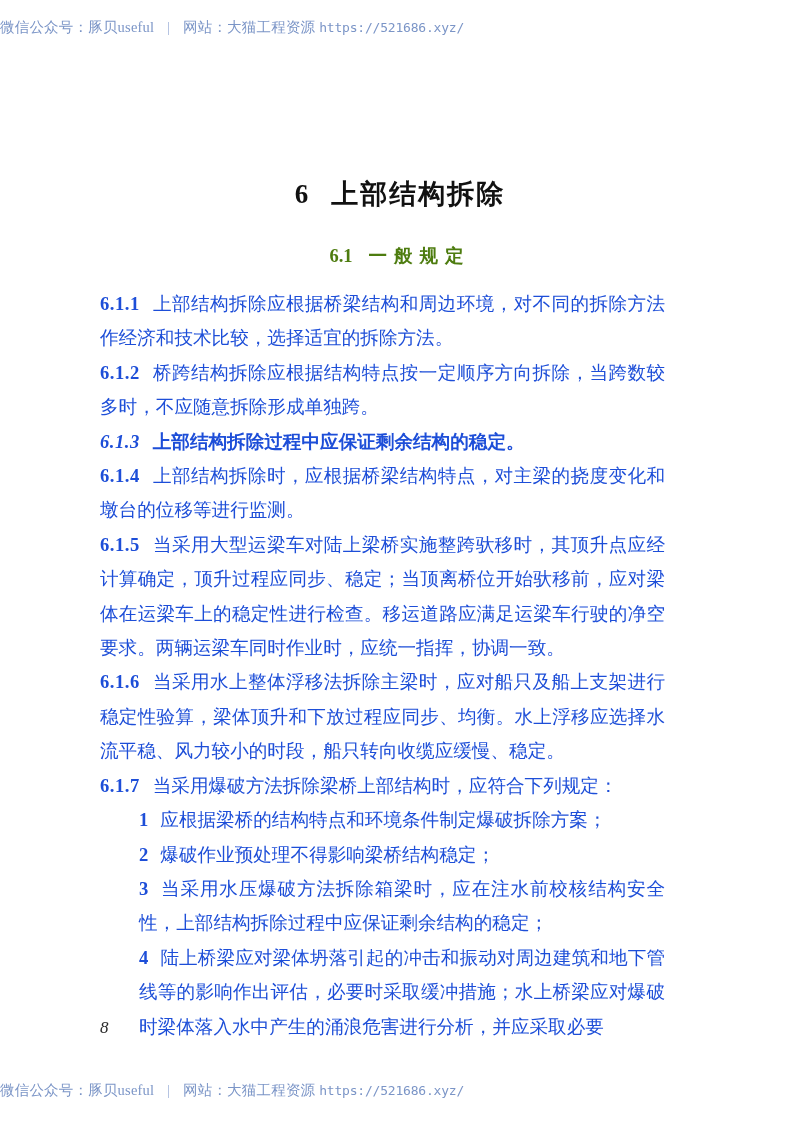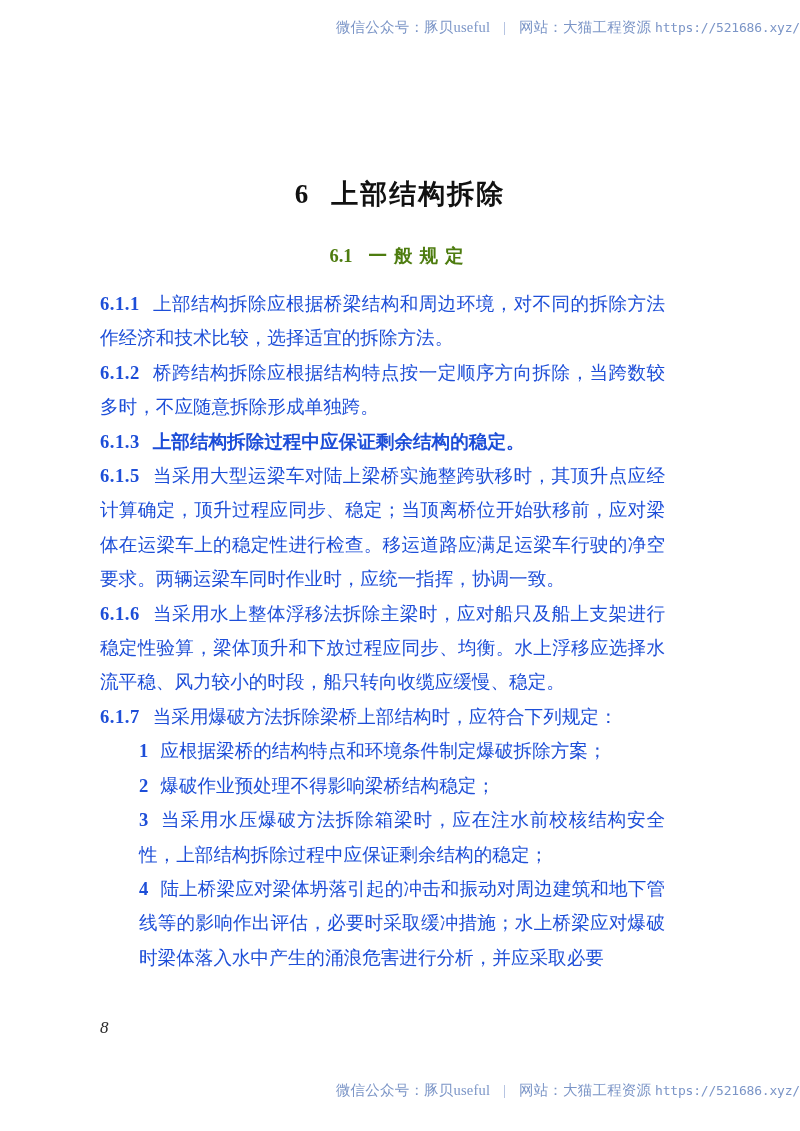--- a/index.html
+++ b/index.html
@@ -14,21 +14,21 @@
     font-family: "Liberation Serif", "DejaVu Serif", serif;
     color: #1a1a1a;
     overflow: hidden;
   }
 
   
   .watermark {
     position: absolute;
     left: 0;
     width: 800px;
-    text-align: right;
+    text-align: left;
     color: #7b95c7;
     font-size: 14.5px;
     white-space: nowrap;
     letter-spacing: 0.2px;
   }
   .watermark-top { top: 18px; }
   .watermark-bottom { top: 1081px; }
   .watermark .wm-label { font-family: "Liberation Serif", "DejaVu Serif", serif; }
   .watermark .wm-mono {
     font-family: "DejaVu Sans Mono", "Liberation Mono", monospace;
@@ -99,21 +99,21 @@
     margin: 0;
     text-indent: 0;
   }
   .clause .cnum {
     font-weight: bold;
     letter-spacing: 0.5px;
     margin-right: 13px;
     font-family: "Liberation Serif", "DejaVu Serif", serif;
   }
   .clause.bold-all { font-weight: bold; }
-  .clause.bold-all .cnum { margin-right: 13px; }
+  .clause.bold-all .cnum { margin-right: 13px; font-style: italic; }
 
   .item {
     margin: 0;
     padding-left: 39px;
     text-indent: 0;
   }
   .item .inum {
     font-weight: bold;
     margin-right: 12px;
     font-family: "Liberation Serif", "DejaVu Serif", serif;
@@ -150,20 +150,21 @@
   </div>
 
   <div class="content">
 
     <p class="clause"><span class="cnum">6.1.1</span><span>上部结构拆除应根据桥梁结构和周边环境，对不同的拆除方法作经济和技术比较，选择适宜的拆除方法。</span></p>
 
     <p class="clause"><span class="cnum">6.1.2</span><span>桥跨结构拆除应根据结构特点按一定顺序方向拆除，当跨数较多时，不应随意拆除形成单独跨。</span></p>
 
     <p class="clause bold-all"><span class="cnum">6.1.3</span><span>上部结构拆除过程中应保证剩余结构的稳定。</span></p>
 
+    <p class="clause"><span class="cnum">6.1.4</span><span>上部结构拆除时，应根据桥梁结构特点，对主梁的挠度变化和墩台的位移等进行监测。</span></p>
 
     <p class="clause"><span class="cnum">6.1.5</span><span>当采用大型运梁车对陆上梁桥实施整跨驮移时，其顶升点应经计算确定，顶升过程应同步、稳定；当顶离桥位开始驮移前，应对梁体在运梁车上的稳定性进行检查。移运道路应满足运梁车行驶的净空要求。两辆运梁车同时作业时，应统一指挥，协调一致。</span></p>
 
     <p class="clause"><span class="cnum">6.1.6</span><span>当采用水上整体浮移法拆除主梁时，应对船只及船上支架进行稳定性验算，梁体顶升和下放过程应同步、均衡。水上浮移应选择水流平稳、风力较小的时段，船只转向收缆应缓慢、稳定。</span></p>
 
     <p class="clause"><span class="cnum">6.1.7</span><span>当采用爆破方法拆除梁桥上部结构时，应符合下列规定：</span></p>
 
     <p class="item"><span class="inum">1</span><span>应根据梁桥的结构特点和环境条件制定爆破拆除方案；</span></p>
 
     <p class="item"><span class="inum">2</span><span>爆破作业预处理不得影响梁桥结构稳定；</span></p>

